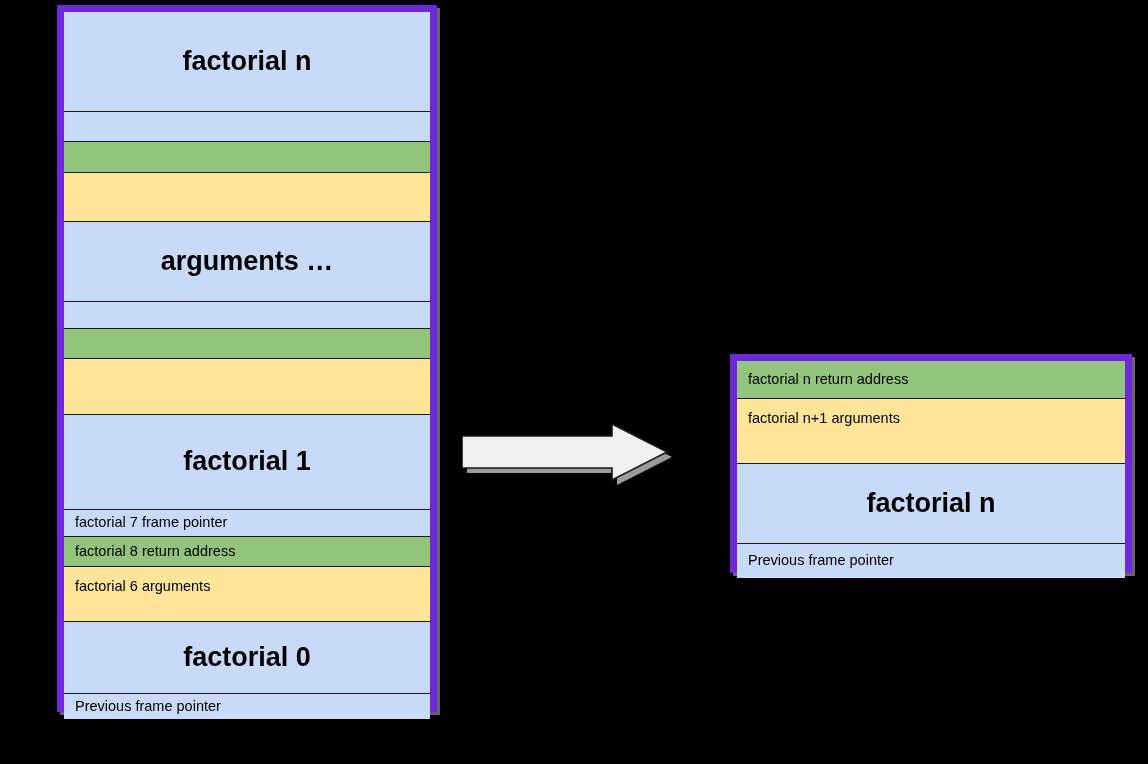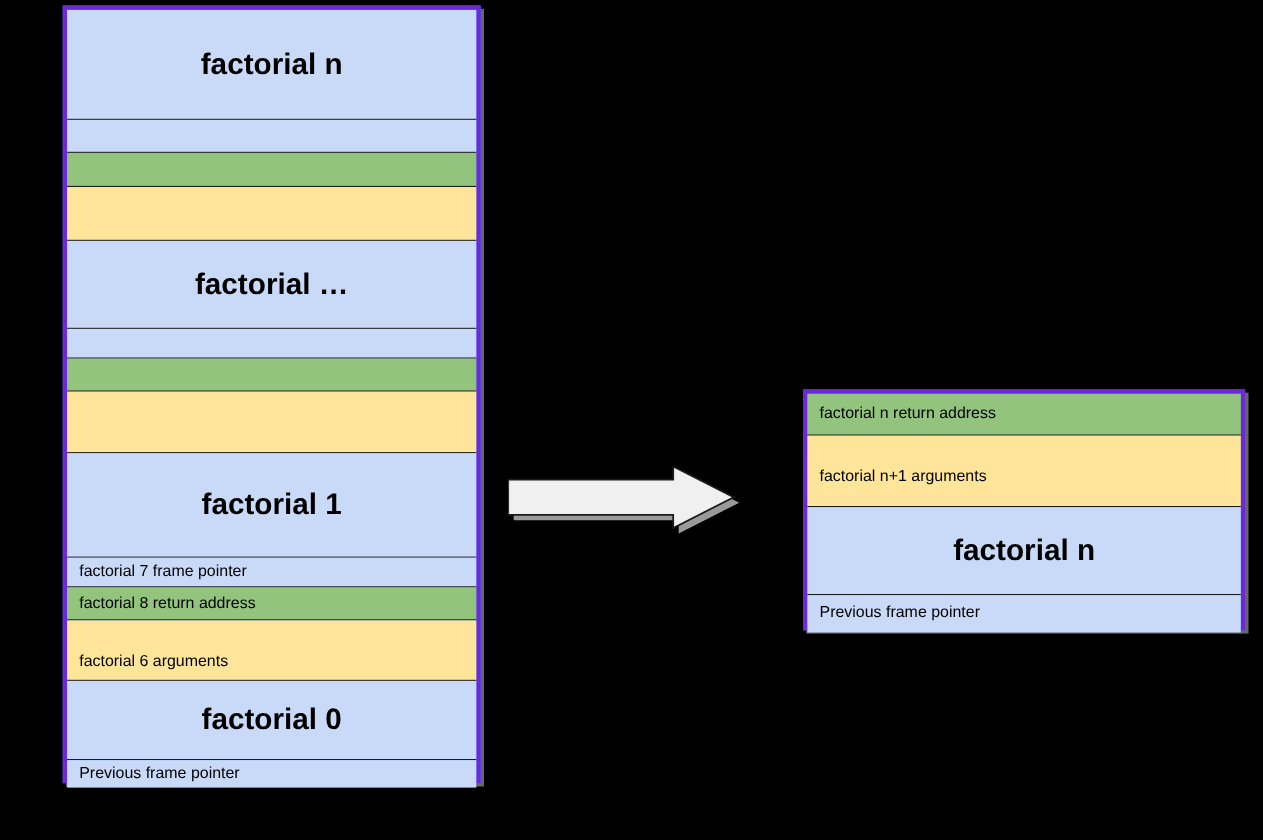--- a/index.html
+++ b/index.html
@@ -13,23 +13,23 @@
     height: 764px;
     background: #000000;
     overflow: hidden;
     font-family: "Liberation Sans", sans-serif;
   }
 
   
   .stack {
     position: absolute;
     box-sizing: border-box;
-    border: 4px solid #6d28d9;
+    border: 7px solid #6d28d9;
     box-shadow: 3px 3px 0 rgba(120,120,120,0.85);
-    background: #3b82f6;
+    background: #8b5cf6;
   }
   #left-stack  { left: 57px;  top: 5px;   width: 380px; height: 707px; }
   #right-stack { left: 697px; top: 354px; width: 402px; height: 219px; margin-left: 33px; }
 
   
   .row {
     position: relative;
     box-sizing: border-box;
     border-bottom: 1px solid #1a1a1a;
     width: 100%;
@@ -61,21 +61,21 @@
     left: 11px;
     top: 50%;
     transform: translateY(-50%);
     font-size: 14.5px;
     font-weight: normal;
     color: #000000;
     line-height: 1.2;
     white-space: nowrap;
   }
   .row .label.topalign {
-    top: 29px;
+    top: 11px;
     transform: none;
   }
 
   
   #arrow {
     position: absolute;
     left: 462px;
     top: 424px;
     width: 212px;
     height: 72px;
@@ -99,21 +99,21 @@
 
     <div class="row green" style="height:31px">
       <div class="label"></div>
     </div>
 
     <div class="row yellow" style="height:49px">
       <div class="label topalign"></div>
     </div>
 
     <div class="row blue" style="height:80px">
-      <div class="title">factorial …</div>
+      <div class="title">arguments …</div>
     </div>
 
     <div class="row blue" style="height:27px">
       <div class="label"></div>
     </div>
 
     <div class="row green" style="height:30px">
       <div class="label"></div>
     </div>
 

